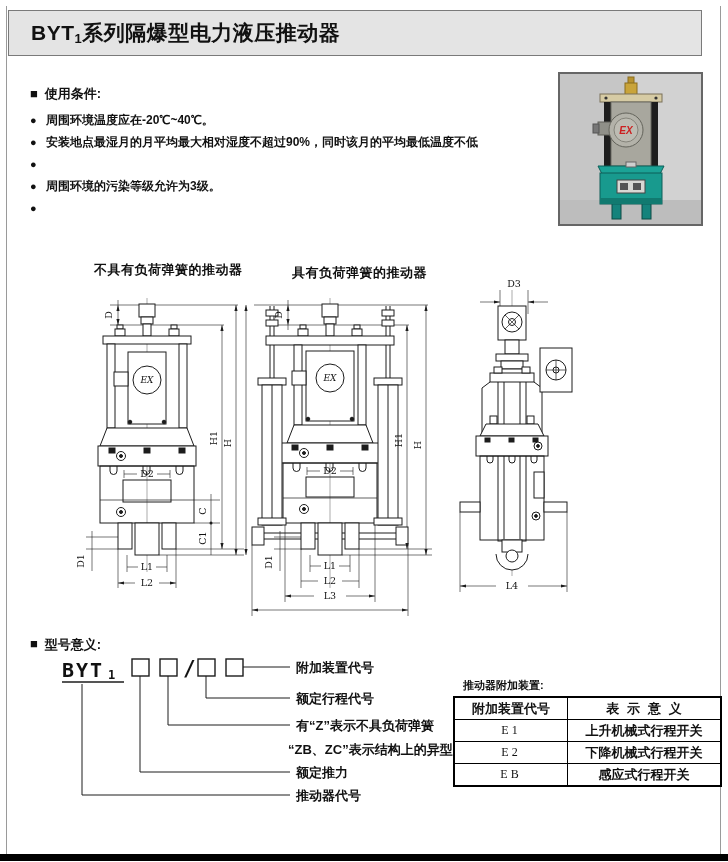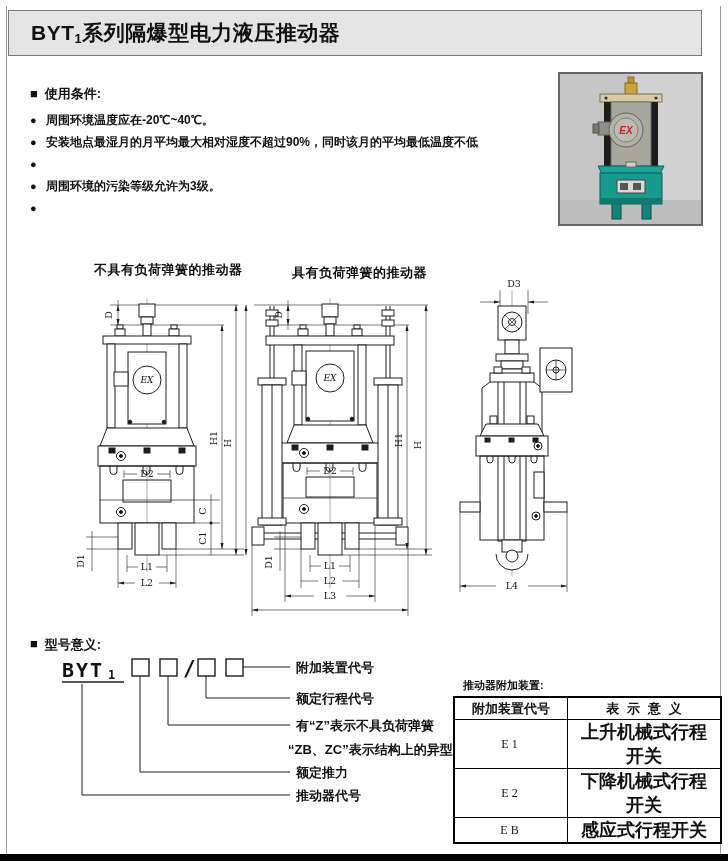--- a/index.html
+++ b/index.html
@@ -30,21 +30,21 @@
   
   .model-heading{position:absolute;left:30px;top:636px;display:flex;gap:7px;font-size:13px;font-weight:bold;}
   
   .table-wrap{position:absolute;left:453px;top:678px;}
   .table-title{font-size:11px;font-weight:bold;padding-left:10px;margin-bottom:3px;}
   table.acc{border-collapse:collapse;border:2px solid #000;}
   table.acc th,table.acc td{border:1px solid #000;text-align:center;height:21px;padding:0 6px;}
   th.col-code{width:100px;font-size:13px;font-weight:bold;}
   th.col-meaning{width:140px;font-size:13px;font-weight:bold;font-family:Liberation Mono, monospace;}
   td.code{font-family:Liberation Serif, serif;font-size:12px;letter-spacing:3px;}
-  td.meaning{font-size:18px;font-weight:600;}
+  td.meaning{font-size:13px;font-weight:600;}
 </style>
 </head>
 <body>
 
 <div class="side-line" style="left:6px;"></div>
 <div class="side-line" style="left:720px;"></div>
 <div class="bottom-bar"></div>
 
 <div class="titlebar">
   <span>BYT</span>

